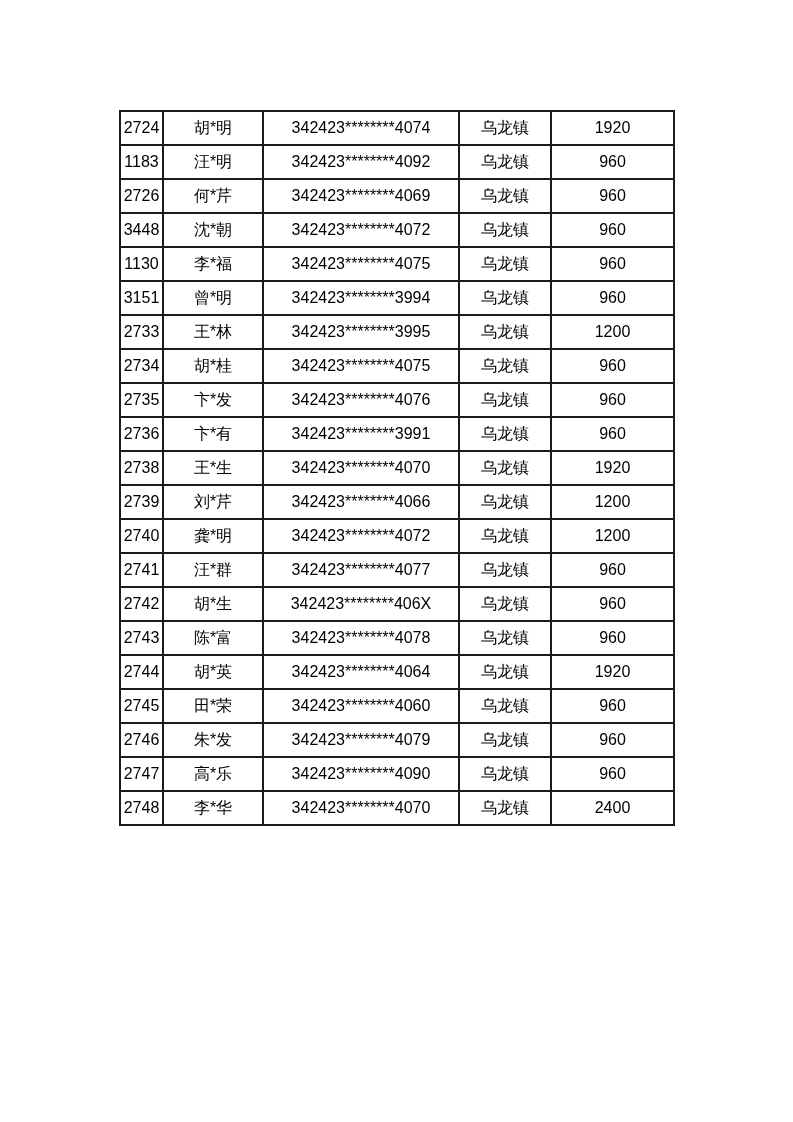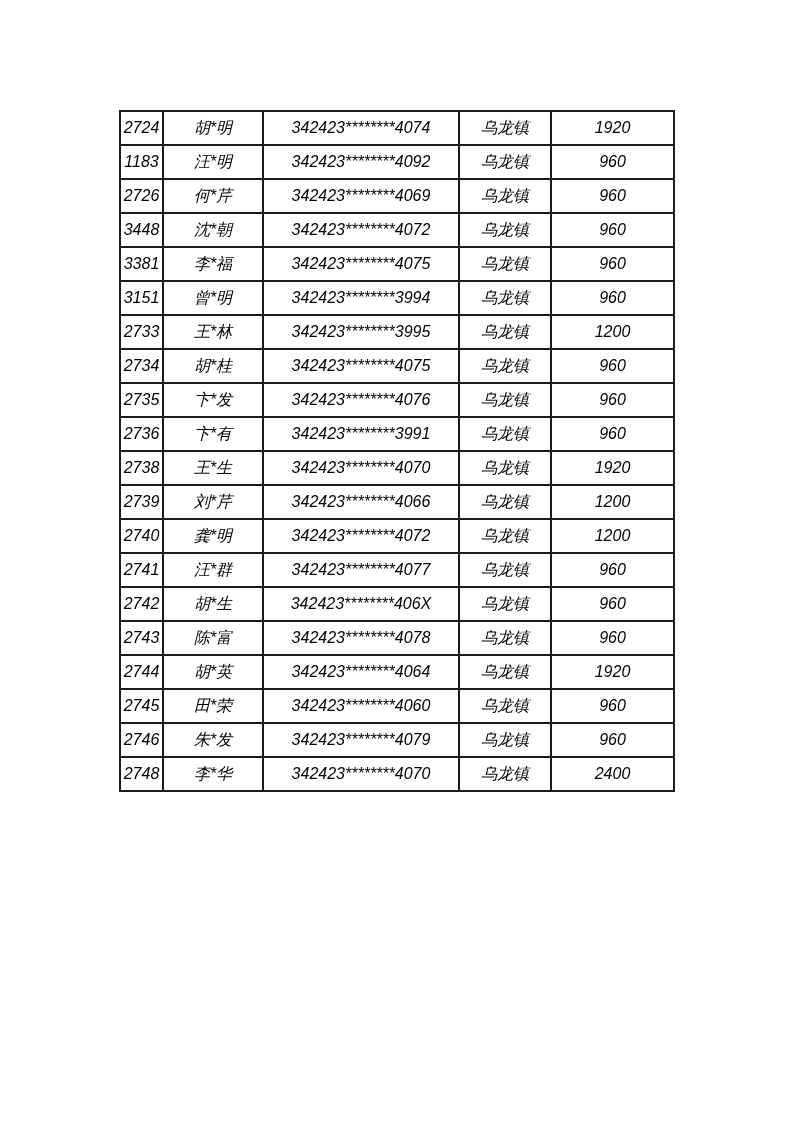--- a/index.html
+++ b/index.html
@@ -16,21 +16,20 @@
     font-family: "Liberation Sans", "DejaVu Sans", sans-serif;
     color: #000000;
   }
   table.roster {
     position: absolute;
     left: 119px;
     top: 110px;
     width: 554px;
     border-collapse: collapse;
     table-layout: fixed;
-    font-style: italic;
   }
   table.roster td {
     border: 2px solid #1b1b1b;
     height: 32px;            
     padding: 0;
     text-align: center;
     vertical-align: middle;
     font-size: 16px;
     line-height: 32px;
     color: #000000;
@@ -78,21 +77,21 @@
           <td>960</td>
         </tr>
         <tr>
           <td>3448</td>
           <td>沈*朝</td>
           <td>342423********4072</td>
           <td>乌龙镇</td>
           <td>960</td>
         </tr>
         <tr>
-          <td>3381</td>
+          <td>1130</td>
           <td>李*福</td>
           <td>342423********4075</td>
           <td>乌龙镇</td>
           <td>960</td>
         </tr>
         <tr>
           <td>3151</td>
           <td>曾*明</td>
           <td>342423********3994</td>
           <td>乌龙镇</td>
@@ -179,20 +178,27 @@
           <td>2745</td>
           <td>田*荣</td>
           <td>342423********4060</td>
           <td>乌龙镇</td>
           <td>960</td>
         </tr>
         <tr>
           <td>2746</td>
           <td>朱*发</td>
           <td>342423********4079</td>
+          <td>乌龙镇</td>
+          <td>960</td>
+        </tr>
+        <tr>
+          <td>2747</td>
+          <td>高*乐</td>
+          <td>342423********4090</td>
           <td>乌龙镇</td>
           <td>960</td>
         </tr>
         <tr>
           <td>2748</td>
           <td>李*华</td>
           <td>342423********4070</td>
           <td>乌龙镇</td>
           <td>2400</td>
         </tr>

